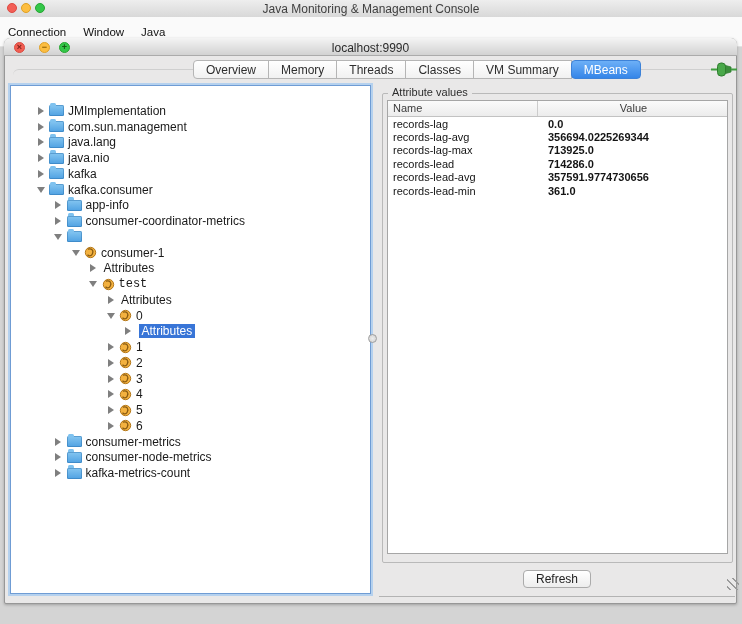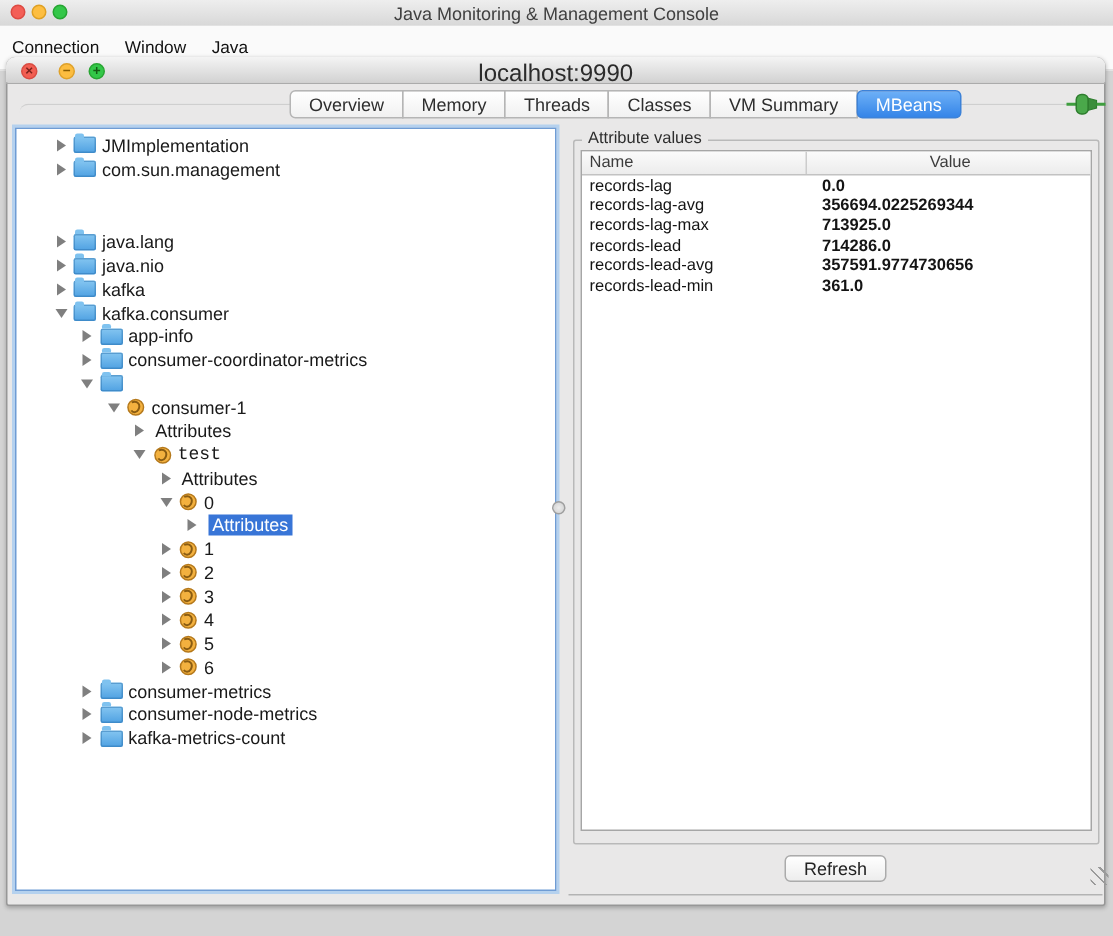--- a/index.html
+++ b/index.html
@@ -22,36 +22,36 @@
   #frame{position:absolute;left:4px;top:38px;width:733px;height:566px;box-sizing:border-box;
     background:#e9e8e8;border:1px solid #979797;border-radius:6px 6px 2px 2px;
     box-shadow:0 1px 3px rgba(0,0,0,.25);}
   #frame-titlebar{position:absolute;left:4px;top:38px;width:733px;height:18px;box-sizing:border-box;
     background:linear-gradient(#f4f4f4,#d2d2d2);border-bottom:1px solid #ababab;border-radius:6px 6px 0 0;}
   .fbtn{position:absolute;top:3.5px;width:11px;height:11px;border-radius:50%;box-sizing:border-box;
     font-size:9px;line-height:9px;text-align:center;font-weight:bold;}
   .fbtn.red{left:10px;background:#f25e52;border:1px solid #d94c42;color:#7c221b;}
   .fbtn.yellow{left:35px;background:#fcbd40;border:1px solid #dfa129;color:#8a5d00;}
   .fbtn.green{left:55px;background:#33c748;border:1px solid #28a532;color:#145c14;}
-  #frame-title{position:absolute;left:0;top:3px;width:100%;text-align:center;font-size:16px;color:#2b2b2b;}
+  #frame-title{position:absolute;left:0;top:3px;width:100%;text-align:center;font-size:12px;color:#2b2b2b;}
   
   #tabpane-edge{position:absolute;left:13px;top:69px;width:716px;height:12px;
     border-top:1px solid #cfcfcf;border-radius:6px 6px 0 0;}
   #tabs{position:absolute;left:181px;top:60px;display:flex;}
   .tab{height:19px;line-height:18px;padding:0 12px;font-size:12px;color:#2e2e2e;
     background:linear-gradient(#ffffff,#f1f1f1);border:1px solid #b5b5b5;box-sizing:border-box;
     margin-left:-1px;}
   .tab:first-child{border-radius:4px 0 0 4px;margin-left:12px;}
   .tab.selected{background:linear-gradient(#6db0f7,#3585e8);border:1px solid #3d82d8;
     color:#fff;border-radius:4px;position:relative;z-index:2;}
   #plug{position:absolute;left:710px;top:62px;}
   
   #tree-panel{position:absolute;left:10px;top:85px;width:361px;height:509px;box-sizing:border-box;
     background:#fff;border:1px solid #6f9cd4;box-shadow:0 0 0 2px #b5d1ee;overflow:hidden;}
-  #tree{position:absolute;left:0;top:3px;width:100%;padding-left:13px;}
+  #tree{position:absolute;left:0;top:17px;width:100%;padding-left:13px;}
   .tree-row{display:flex;align-items:center;height:15.75px;}
   .tw{width:13px;display:flex;justify-content:center;align-items:center;flex:none;}
   .tri-r{width:0;height:0;border-top:4px solid transparent;border-bottom:4px solid transparent;
     border-left:6px solid #7f7f7f;}
   .tri-d{width:0;height:0;border-left:4px solid transparent;border-right:4px solid transparent;
     border-top:6px solid #7f7f7f;}
   .ticon{flex:none;margin-left:2px;display:flex;align-items:center;}
   .folder{width:15px;height:11px;border-radius:1.5px;position:relative;
     background:linear-gradient(#85c6f1,#4fa1e2);box-shadow:inset 0 0 0 1px rgba(40,110,170,.45);}
   .folder:before{content:"";position:absolute;left:1px;top:-2.5px;width:6px;height:3px;
@@ -144,21 +144,21 @@
         </div>
         <div class="tree-row" style="padding-left: 10px;">
           <span class="tw">
             <span class="tri-r"></span>
           </span>
           <span class="ticon">
             <span class="folder"></span>
           </span>
           <span class="tlabel">com.sun.management</span>
         </div>
-        <div class="tree-row" style="padding-left: 10px; margin-top: 33px;">
+        <div class="tree-row" style="padding-left: 10px;">
           <span class="tw">
             <span class="tri-r"></span>
           </span>
           <span class="ticon">
             <span class="folder"></span>
           </span>
           <span class="tlabel">java.lang</span>
         </div>
         <div class="tree-row" style="padding-left: 10px;">
           <span class="tw">

